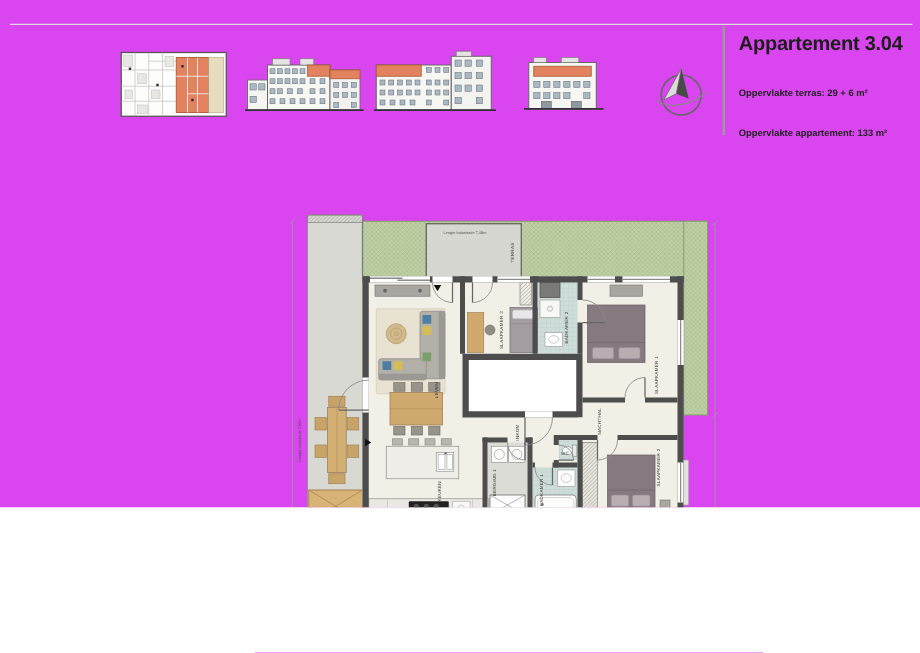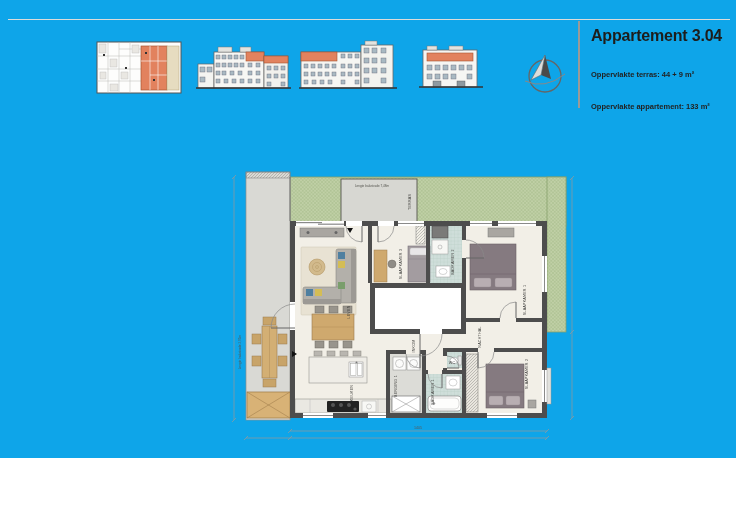--- a/index.html
+++ b/index.html
@@ -1,16 +1,16 @@
 <!DOCTYPE html>
 <html><head>
 <meta charset="utf-8">
 <style>
   html,body{margin:0;padding:0;background:#ffffff;}
-  .page{position:relative;width:736px;height:458px;background:#0ea5e9;overflow:hidden;
+  .page{position:relative;width:736px;height:406px;background:#d946ef;overflow:hidden;
         font-family:"Liberation Sans",sans-serif;color:#1d1d1b;}
   .rule{position:absolute;background:#dcdcda;}
   .hdr-divider{position:absolute;left:578px;top:21px;width:2px;height:87px;background:#9a9a98;}
   .hdr-title{position:absolute;left:591px;top:27px;font-size:16px;font-weight:600;letter-spacing:-0.2px;}
   .hdr-sub{position:absolute;left:591px;font-size:7.5px;font-weight:700;color:#222;}
   .thumb{position:absolute;}
   svg{display:block;}
   text{font-family:"Liberation Sans",sans-serif;}
   .roomlabel{fill:#3c3c3a;font-size:3.6px;letter-spacing:0.25px;}
   .tinylabel{fill:#55554f;font-size:3.1px;}
@@ -20,21 +20,21 @@
 <body>
 
 <div class="page">
 
   <div class="rule" style="left:8px;top:19px;width:722px;height:1px;"></div>
   <div class="rule" style="left:8px;top:502px;width:722px;height:1px;"></div>
 
   <div class="hdr-divider"></div>
   <div class="hdr-title">Appartement 3.04</div>
   <div class="hdr-sub" style="top:58px;margin-top:44px;">Oppervlakte appartement: 133 m²</div>
-  <div class="hdr-sub" style="top:70px;">Oppervlakte terras: 44 + 9 m²</div>
+  <div class="hdr-sub" style="top:70px;">Oppervlakte terras: 29 + 6 m²</div>
 
   <div class="thumb" style="left:95px;top:39px;">
     <svg width="90" height="58" viewBox="0 0 90 58">
       <rect x="2" y="3" width="84" height="51" fill="#fdfdfc" stroke="#555" stroke-width="1"></rect>
       <g stroke="#b9b9b4" stroke-width="0.5" fill="none">
         <line x1="13" y1="3" x2="13" y2="54"></line>
           <line x1="24" y1="3" x2="24" y2="54"></line>
         <line x1="35" y1="3" x2="35" y2="54"></line>
           <line x1="2" y1="17" x2="46" y2="17"></line>
         <line x1="2" y1="30" x2="46" y2="30"></line>

